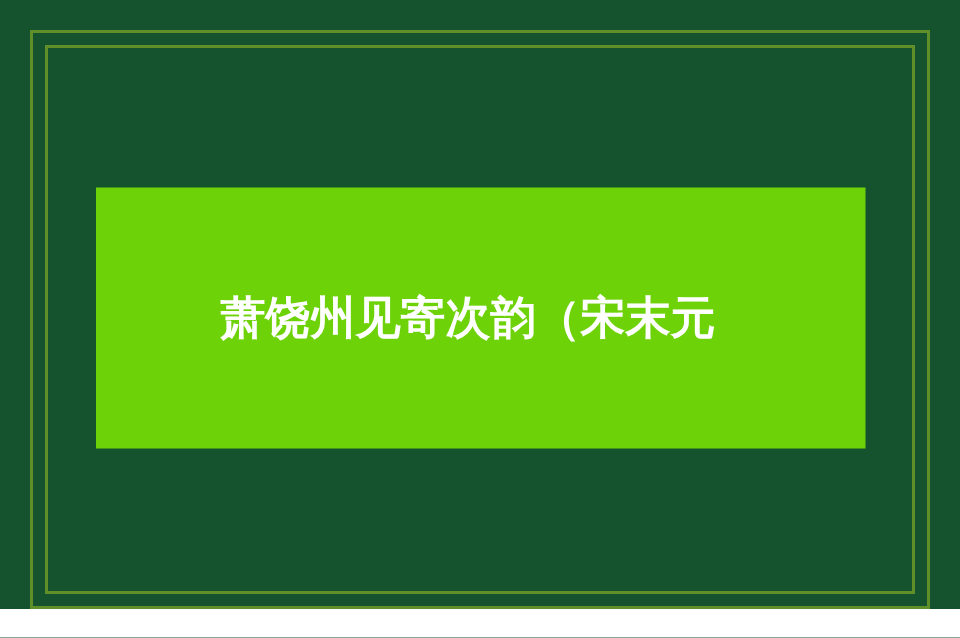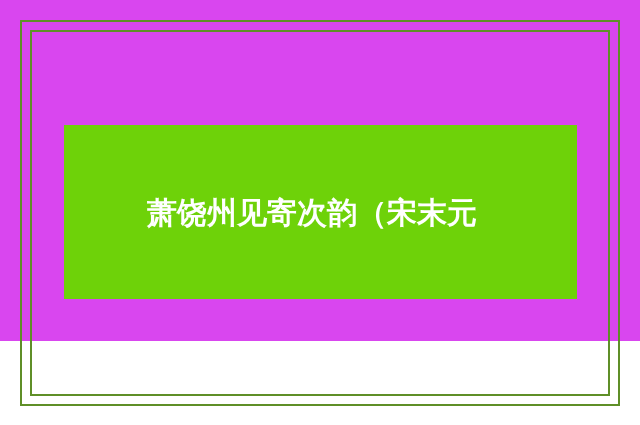--- a/index.html
+++ b/index.html
@@ -11,22 +11,22 @@
     width: 640px;
     height: 425px;
     overflow: hidden;
     font-family: "DejaVu Sans", "Liberation Sans", sans-serif;
   }
 
   
   #card {
     position: relative;
     width: 640px;
-    height: 341px;
-    background: #d946ef;
+    height: 406px;
+    background: #14532d;
     box-sizing: border-box;
   }
 
   
   .frame-outer {
     position: absolute;
     left: 20px;
     top: 20px;
     width: 600px;
     height: 386px;

